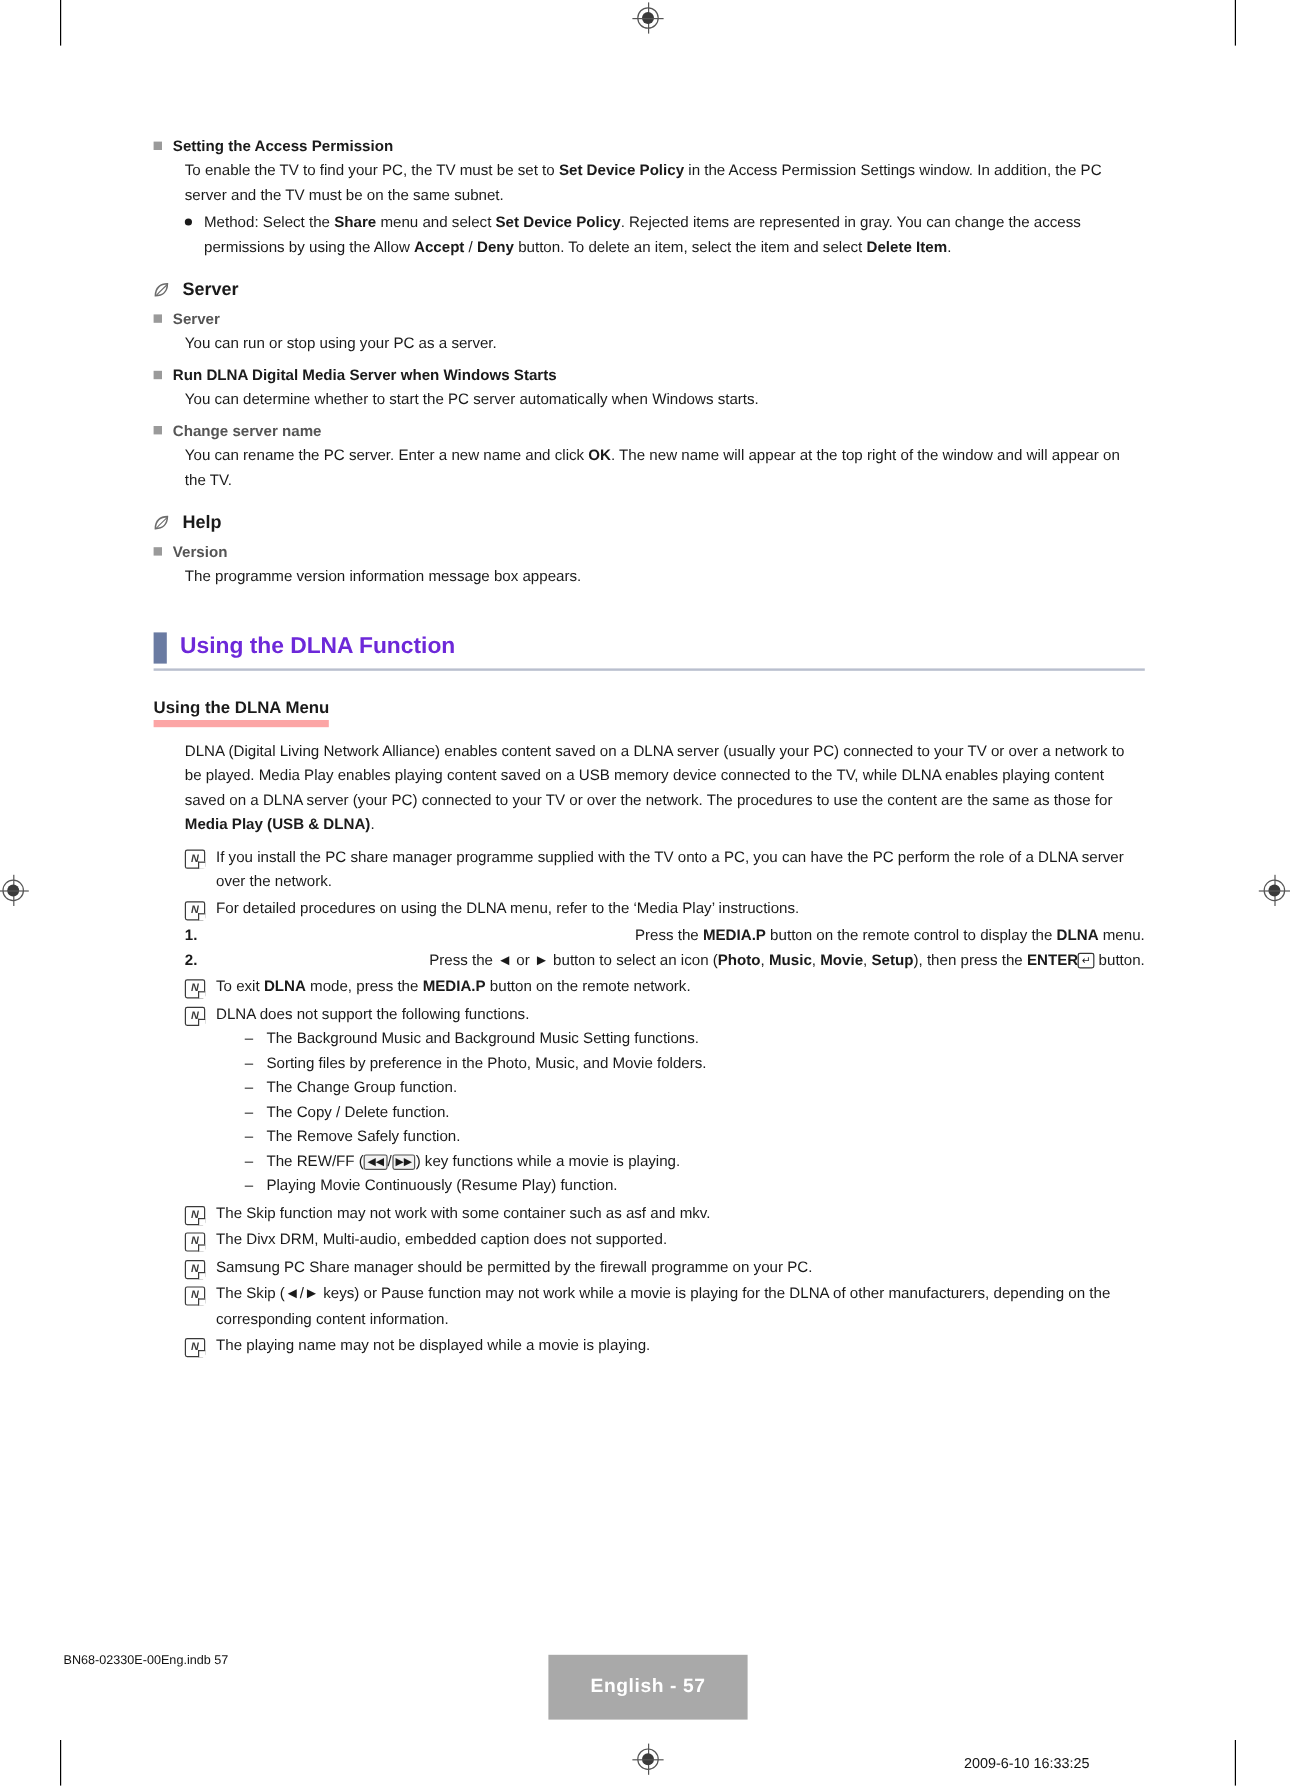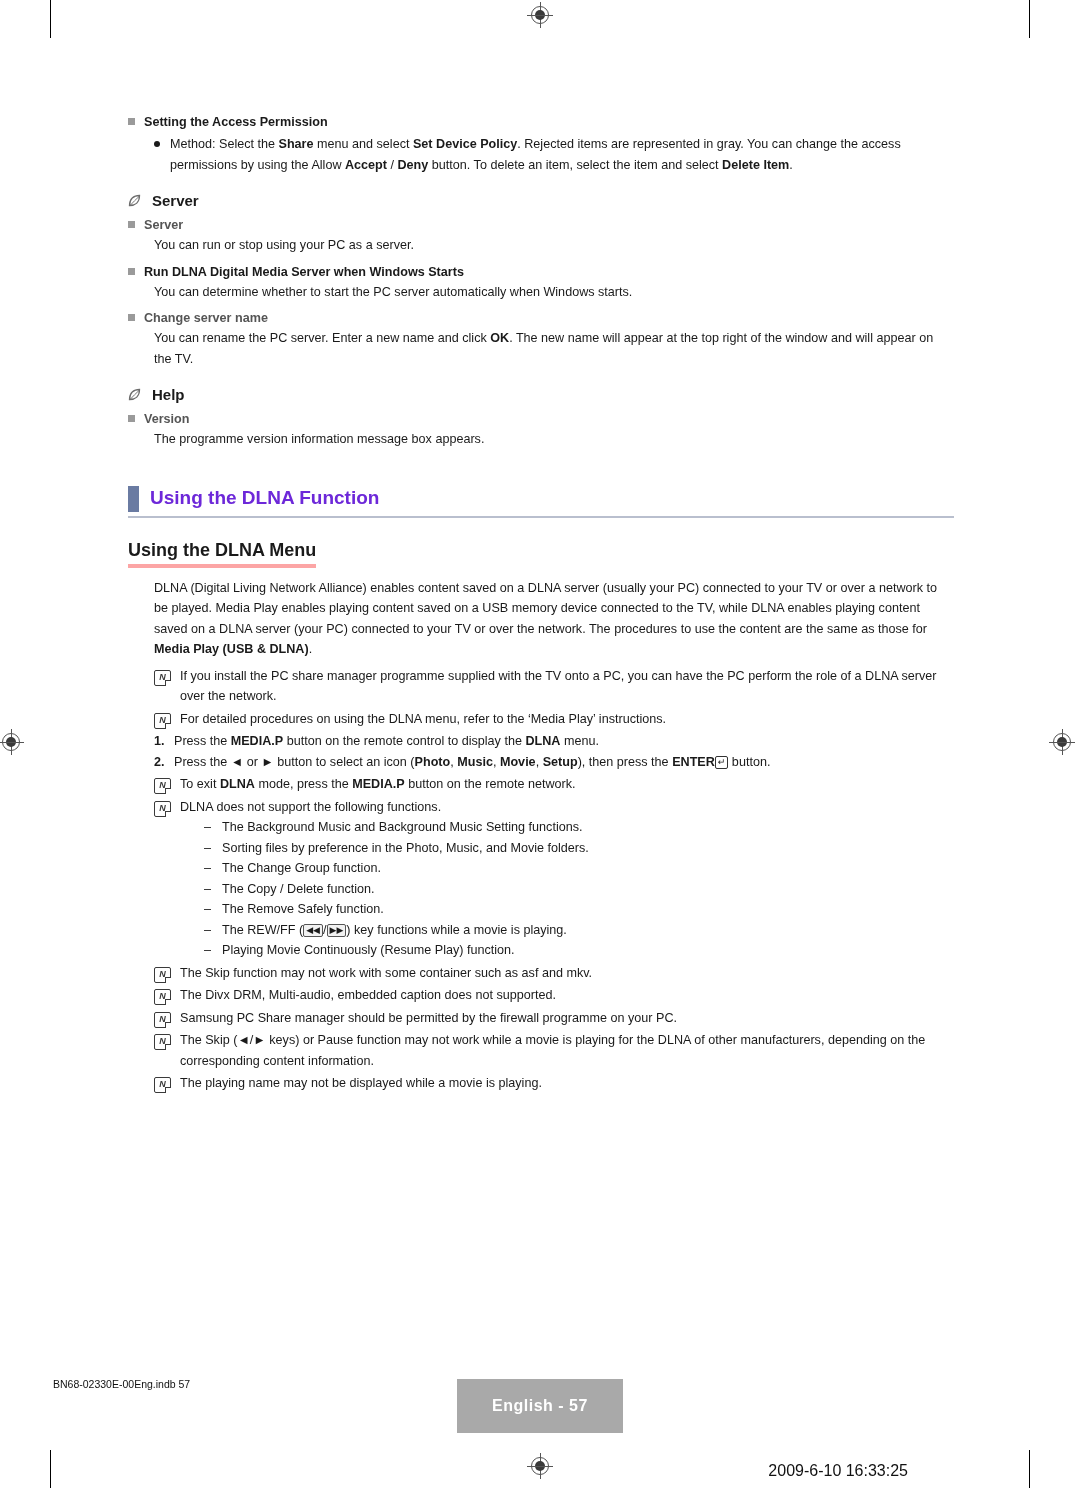--- a/index.html
+++ b/index.html
@@ -174,23 +174,23 @@
     bottom: 0;
     height: 2px;
     background: #b9bfce;
   }
 
   
   .usec {
     margin-top: 16px;
     margin-bottom: 8px;
     display: inline-block;
-    font-size: 18px;
-    font-weight: bold;
-    border-bottom: 4px solid #fca5a5;
+    font-size: 14px;
+    font-weight: bold;
+    border-bottom: 6px solid #fca5a5;
     padding-bottom: 3px;
   }
 
   
   .note-row {
     display: flex;
     align-items: flex-start;
     margin-left: 26px;
     margin-top: 2px;
   }
@@ -230,21 +230,21 @@
     align-items: flex-start;
     margin-left: 26px;
   }
   .num-mark {
     flex: 0 0 auto;
     width: 20px;
     font-weight: bold;
     font-size: 12.6px;
     line-height: 20.5px;
   }
-  .num-text { flex: 1; }
+  .num-text { flex: 1; text-align: right; }
 
   
   .dash-row {
     display: flex;
     align-items: flex-start;
     margin-left: 76px;
   }
   .dash-mark {
     flex: 0 0 auto;
     width: 18px;
@@ -294,21 +294,21 @@
     position: absolute;
     left: 53px;
     top: 1378px;
     font-size: 10.5px;
     color: #111;
   }
   .footer-right {
     position: absolute;
     right: 52px;
     top: 1462px;
-    font-size: 16px;
+    font-size: 12px;
     color: #111;
   }
 </style>
 </head>
 <body>
 
 <div class="page">
 
   <div class="crop-mark" style="left:50px; top:0; width:1px; height:38px;"></div>
   <div class="crop-mark" style="left:1029px; top:0; width:1px; height:38px;"></div>
@@ -327,20 +327,23 @@
   <div class="reg" style="left:531px; top:1457px;">
       <div class="dot"></div>
     </div>
 
   <div class="content">
 
     
     <div class="bullet-row">
       <div class="bullet-sq"></div>
       <div class="sub-head">Setting the Access Permission</div>
+    </div>
+    <div class="para body-text">
+      <span>To enable the TV to find your PC, the TV must be set to </span><b>Set Device Policy</b><span> in the Access Permission Settings window. In addition, the PC server and the TV must be on the same subnet.</span>
     </div>
 
     <div class="dot-row body-text" style="margin-top:2px;">
       <div class="dot-mark"></div>
       <div class="dot-text">
         <span>Method: Select the </span><b>Share</b><span> menu and select </span><b>Set Device Policy</b><span>. Rejected items are represented in gray. You can change the access permissions by using the Allow </span><b>Accept</b><span> / </span><b>Deny</b><span> button. To delete an item, select the item and select </span><b>Delete Item</b><span>.</span>
       </div>
     </div>
 
     

